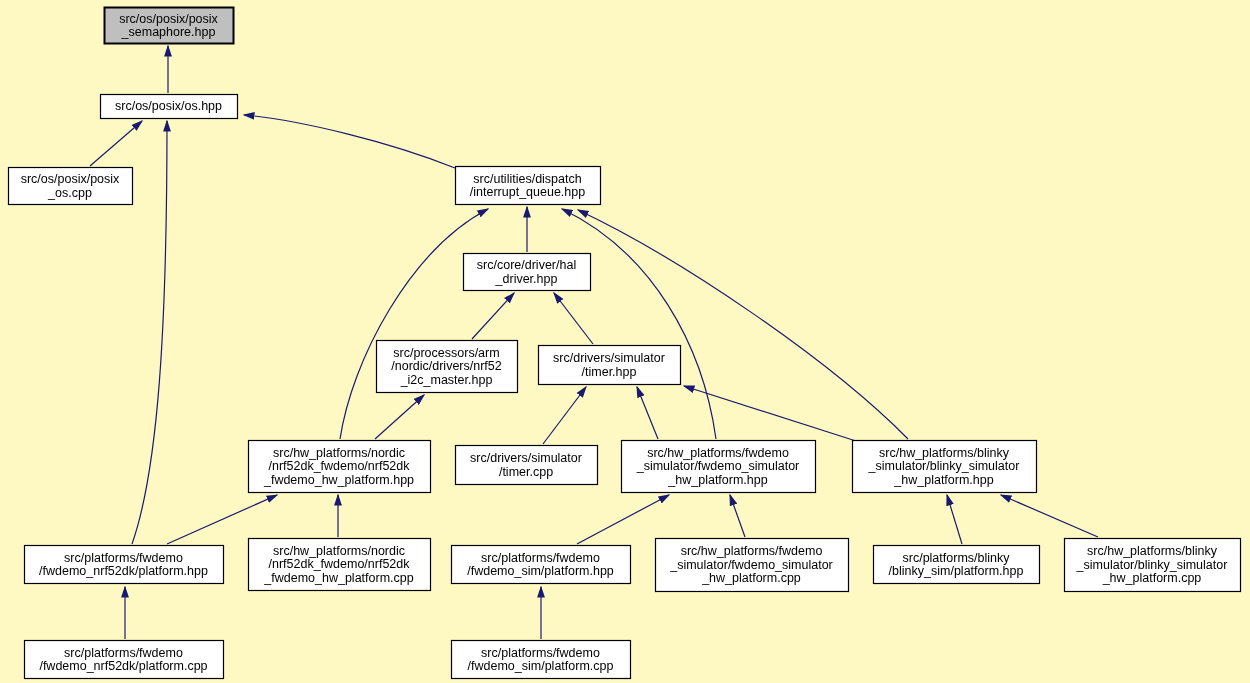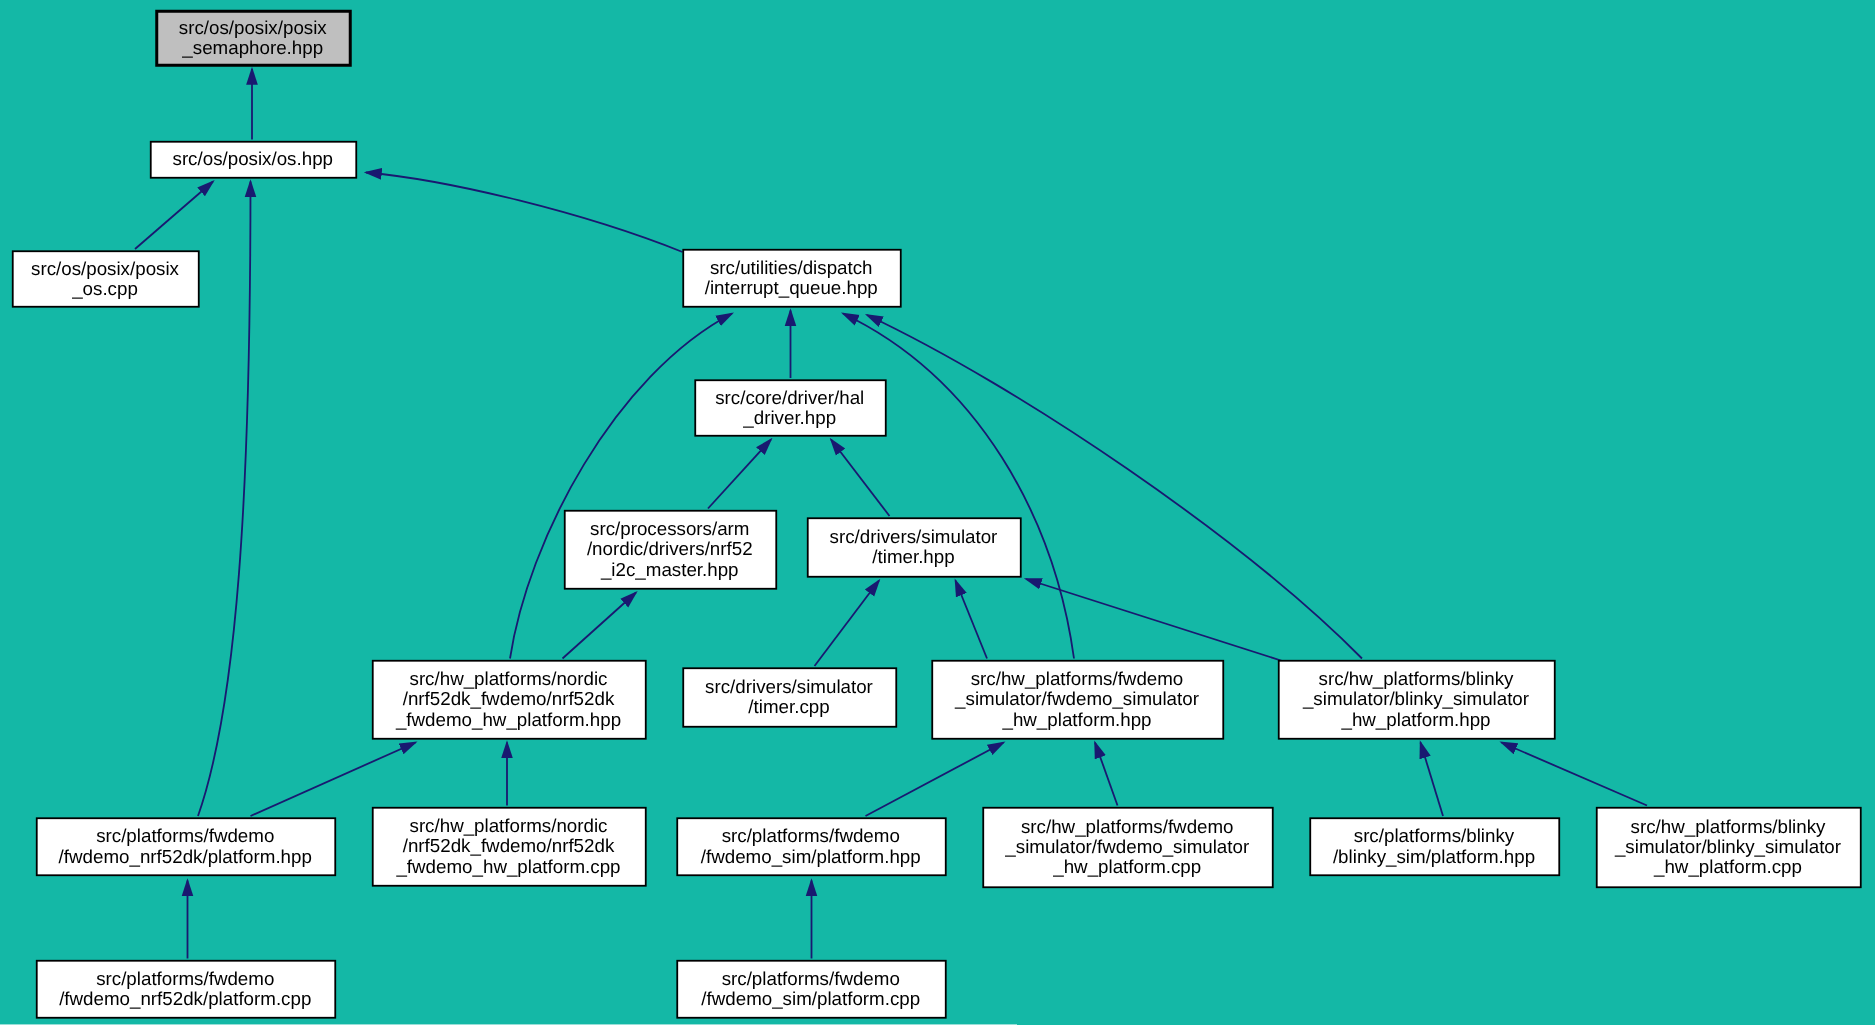--- a/index.html
+++ b/index.html
@@ -5,21 +5,21 @@
   html, body {
     margin: 0;
     padding: 0;
     background: #ffffff;
     font-family: "Liberation Sans", "DejaVu Sans", sans-serif;
   }
   .canvas-wrap {
     position: relative;
     width: 1250px;
     height: 683px;
-    background: #14b8a6;
+    background: #fef9c3;
     overflow: hidden;
   }
   svg text {
     font-family: "Liberation Sans", "DejaVu Sans", sans-serif;
     font-size: 12.5px;
     fill: #000000;
   }
   svg .edge {
     fill: none;
     stroke-width: 1.2px;

